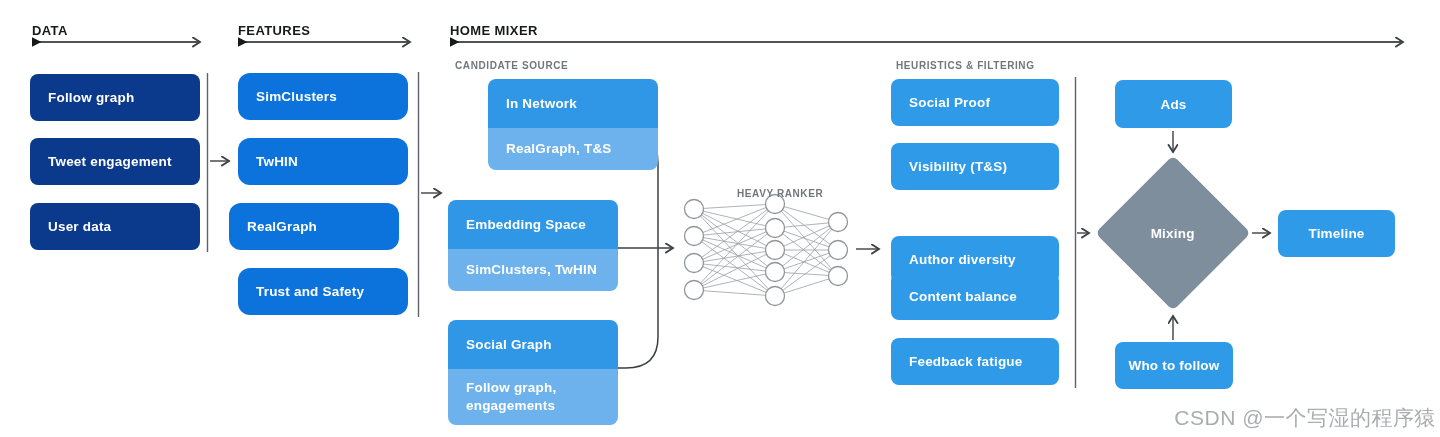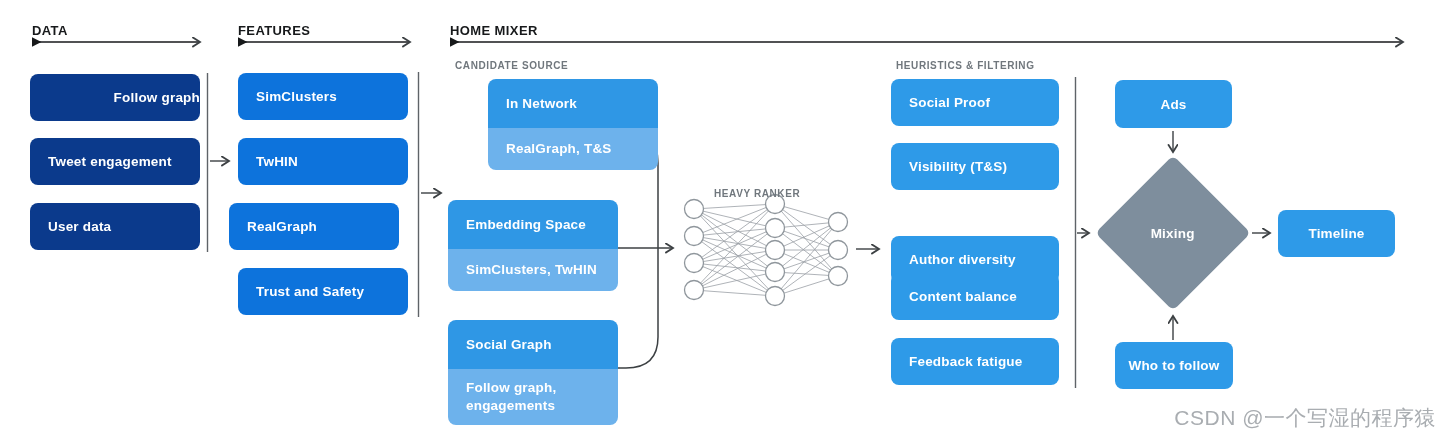--- a/index.html
+++ b/index.html
@@ -9,21 +9,21 @@
 
   .colhead{position:absolute;font-size:13px;font-weight:bold;letter-spacing:.4px;color:#17191b;}
   .sublabel{position:absolute;font-size:10px;font-weight:bold;letter-spacing:.6px;color:#70777d;}
 
   .box{position:absolute;border-radius:8px;display:flex;align-items:center;
        color:#ffffff;font-size:13.5px;font-weight:bold;letter-spacing:.2px;}
   .box .lbl{padding-left:18px;}
   .box.center{justify-content:center;}
   .box.center .lbl{padding-left:0;}
   .navy{background:#0b3a8c;}
-  .medblue{background:#0d73dc;}
+  .medblue{background:#0d73dc;border-radius:12px;}
   .bright{background:#2e9ae8;}
 
   .group{position:absolute;border-radius:8px;overflow:hidden;display:flex;flex-direction:column;}
   .group-title{height:49px;flex:none;background:#2f97e5;display:flex;align-items:center;
        color:#fff;font-size:13.5px;font-weight:bold;letter-spacing:.2px;}
   .group-sub{flex:1;background:#6db2ec;display:flex;align-items:center;
        color:#fff;font-size:13.5px;font-weight:bold;letter-spacing:.2px;line-height:1.3;}
   .group-title span,.group-sub span{padding-left:18px;padding-right:14px;}
 
   .diamond{position:absolute;left:1118px;top:178px;width:110px;height:110px;
@@ -116,24 +116,24 @@
         <circle cx="838" cy="222" r="9.5" fill="#ffffff" stroke="#8f969c" stroke-width="1.3"></circle>
         <circle cx="838" cy="250" r="9.5" fill="#ffffff" stroke="#8f969c" stroke-width="1.3"></circle>
         <circle cx="838" cy="276" r="9.5" fill="#ffffff" stroke="#8f969c" stroke-width="1.3"></circle>
       </g>
   </svg>
 
   <div class="colhead" style="left:32px;top:23px;">DATA</div>
   <div class="colhead" style="left:238px;top:23px;">FEATURES</div>
   <div class="colhead" style="left:450px;top:23px;">HOME MIXER</div>
   <div class="sublabel" style="left:455px;top:60px;">CANDIDATE SOURCE</div>
-  <div class="sublabel" style="left:714px;top:188px;">HEAVY RANKER</div>
+  <div class="sublabel" style="left:737px;top:188px;">HEAVY RANKER</div>
   <div class="sublabel" style="left:896px;top:60px;">HEURISTICS &amp; FILTERING</div>
 
-  <div class="box navy" style="left:30px;top:74px;width:170px;height:47px;justify-content:flex-end;">
+  <div class="box navy" style="left:30px;top:74px;width:170px;height:47px;">
       <span class="lbl">Follow graph</span>
     </div>
   <div class="box navy" style="left:30px;top:138px;width:170px;height:47px;">
       <span class="lbl">Tweet engagement</span>
     </div>
   <div class="box navy" style="left:30px;top:203px;width:170px;height:47px;">
       <span class="lbl">User data</span>
     </div>
 
   <div class="box medblue" style="left:238px;top:73px;width:170px;height:47px;">

